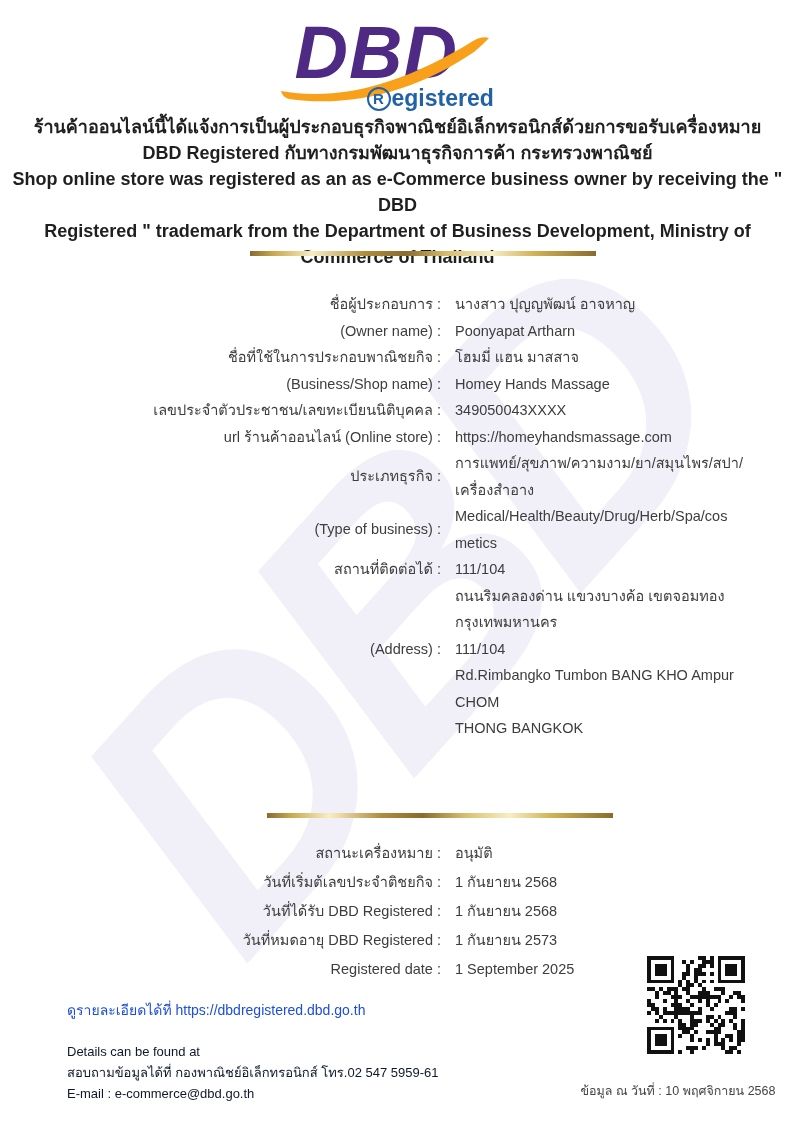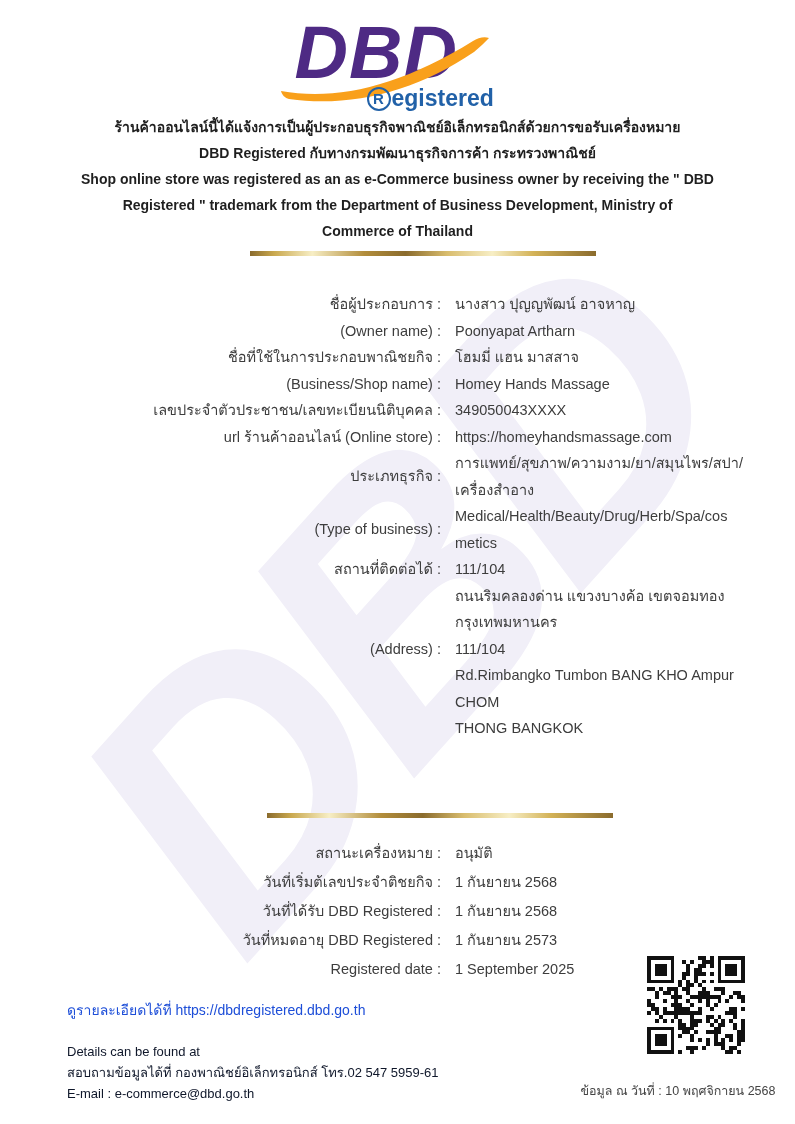--- a/index.html
+++ b/index.html
@@ -27,21 +27,21 @@
     position:absolute;left:78px;top:58px;display:flex;align-items:center;
     color:var(--blue,#2161a8);font-weight:bold;font-size:23px;white-space:nowrap;
   }
   .reg-r{
     display:inline-flex;align-items:center;justify-content:center;
     width:20px;height:20px;border:2.5px solid var(--blue,#2161a8);border-radius:50%;
     font-size:15px;margin-right:1px;
   }
   
   .heading{position:absolute;top:114px;left:0;right:0;text-align:center;
-    font-size:14px;font-weight:600;line-height:26px;color:var(--heading,#1f1f1f);}
+    font-size:18px;font-weight:600;line-height:26px;color:var(--heading,#1f1f1f);}
   
   .divider{
     position:absolute;height:5px;
     background:linear-gradient(90deg,var(--gold-dark,#8a6b2d) 0%,#caa94f 7%,
       var(--gold-light,#f7eec5) 18%,#b28d3b 33%,var(--gold-dark,#8a6b2d) 45%,
       #d9bd6e 57%,var(--gold-light,#f7eec5) 70%,#d3b257 82%,var(--gold-dark,#8a6b2d) 100%);
   }
   .divider-1{top:251px;left:250px;width:346px;}
   .divider-2{top:813px;left:267px;width:346px;}
   

